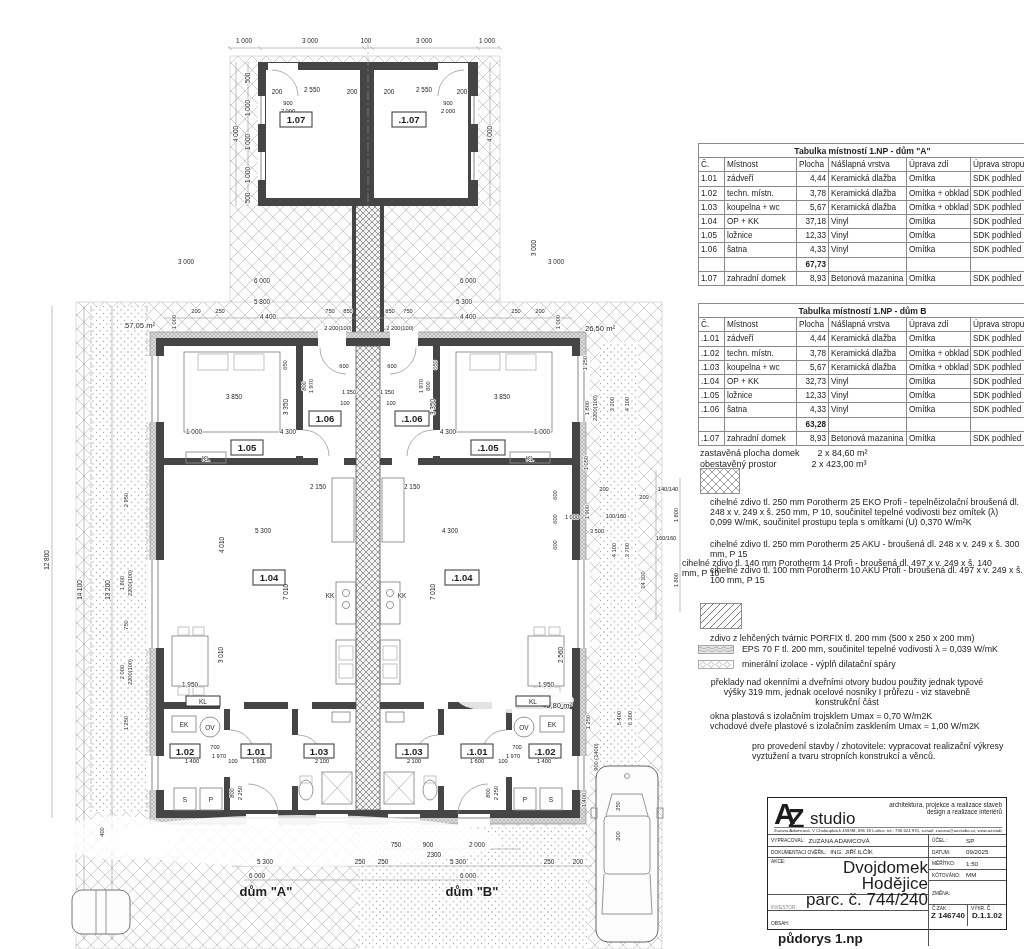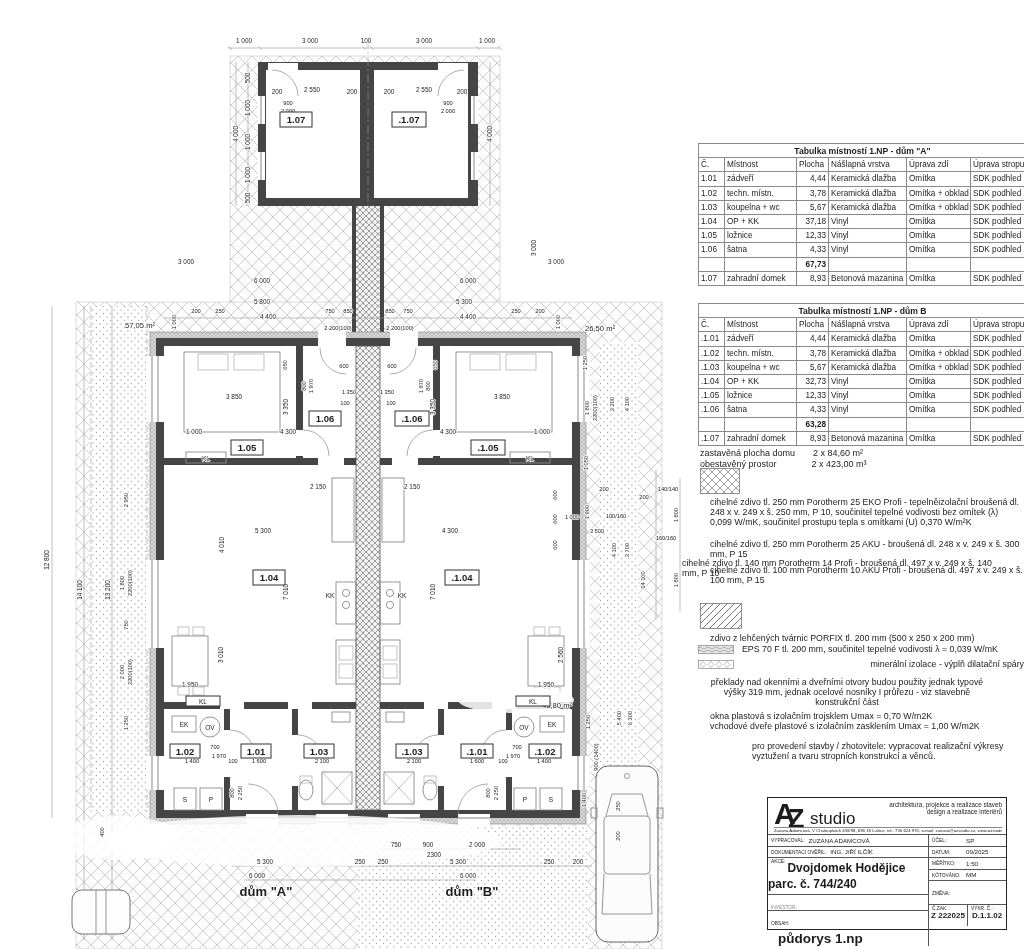--- a/index.html
+++ b/index.html
@@ -38,21 +38,21 @@
   #tb .logoA{position:absolute;left:6px;top:1px;font-size:30px;font-weight:bold;line-height:30px;}
   #tb .logoZ{position:absolute;left:20px;top:8px;font-size:27px;font-weight:bold;line-height:27px;}
   #tb .logoS{position:absolute;left:42px;top:12px;font-size:17px;line-height:17px;}
   #tb .tag{position:absolute;right:4px;top:3px;text-align:right;font-size:6.3px;line-height:7.4px;}
   #tb .addr{position:absolute;left:6px;right:4px;bottom:1px;font-size:4.3px;white-space:nowrap;overflow:hidden;border-top:0.6px solid #888;}
   #tb .lab{font-size:4.8px;padding:1px 2px 0 3px;color:#222;}
   #tb .val{font-size:6.2px;padding:0 2px;}
   #tb .left{width:160px;border-right:0.7px solid #555;}
   #tb .right{flex:1;}
   #tb .fr{display:flex;border-bottom:0.7px solid #555;height:10.5px;align-items:center;}
-  #tb .akce{text-align:left;font-size:12px;font-weight:bold;line-height:16px;padding-top:2px;}
+  #tb .akce{text-align:right;font-size:17px;font-weight:normal;line-height:16px;padding-top:2px;}
   #tb .obsah{font-size:13.5px;font-weight:bold;padding:2px 0 0 10px;}
   #tb .num{font-size:8px;font-weight:bold;text-align:center;}
 </style>
 </head>
 <body>
 
 <svg id="plan" width="690" height="949" viewBox="0 0 690 949">
   <defs>
     <pattern id="xh" width="14" height="14" patternUnits="userSpaceOnUse">
       <rect width="14" height="14" fill="#fdfdfd"></rect>
@@ -663,21 +663,21 @@
         <td>zahradní domek</td>
         <td class="n">8,93</td>
         <td>Betonová mazanina</td>
         <td>Omítka</td>
         <td>SDK podhled</td>
       </tr>
 </tbody>
   </table>
 
 <div class="abs sum" style="left:700px;top:448px;">
-  <div><span>zastavěná plocha domu</span><span class="v">2 x 84,60 m²</span></div>
+  <div><span>zastavěná plocha domek</span><span class="v">2 x 84,60 m²</span></div>
   <div><span>obestavěný prostor</span><span class="v" style="margin-left:35px">2 x 423,00 m³</span></div>
 </div>
 
 <svg class="abs" style="left:700px;top:468px;" width="40" height="26">
   <defs>
       <pattern id="xh2" width="8" height="8" patternUnits="userSpaceOnUse">
         <rect width="8" height="8" fill="#fff"></rect>
         <path d="M0,0 L8,8 M8,0 L0,8" stroke="#888" stroke-width="0.8"></path>
       </pattern>
     </defs>
@@ -703,21 +703,21 @@
 </svg>
 <div class="abs lg" style="left:698px;top:634px;width:326px;">zdivo z lehčených tvárnic PORFIX tl. 200 mm (500 x 250 x 200 mm)</div>
 
 <div class="abs lgrow" style="left:698px;top:644px;width:326px;">
   <svg width="36" height="9">
       <rect x="0.5" y="0.5" width="35" height="8" fill="#e6e6e6" stroke="#888" stroke-width="0.7"></rect>
       <path d="M0,3 q2,-2 4,0 t4,0 t4,0 t4,0 t4,0 t4,0 t4,0 t4,0 t4,0 M0,6 q2,-2 4,0 t4,0 t4,0 t4,0 t4,0 t4,0 t4,0 t4,0 t4,0" stroke="#888" fill="none" stroke-width="0.6"></path>
     </svg>
   <span>EPS 70 F tl. 200 mm, součinitel tepelné vodivosti  λ = 0,039 W/mK</span>
 </div>
-<div class="abs lgrow" style="left:698px;top:659px;width:326px;justify-content:space-between;">
+<div class="abs lgrow" style="left:698px;top:659px;width:326px;">
   <svg width="36" height="9">
       <rect x="0.5" y="0.5" width="35" height="8" fill="#fff" stroke="#888" stroke-width="0.7"></rect>
       <path d="M2,4.5 l3,-3 l3,3 l-3,3 z M10,4.5 l3,-3 l3,3 l-3,3 z M18,4.5 l3,-3 l3,3 l-3,3 z M26,4.5 l3,-3 l3,3 l-3,3 z" stroke="#888" fill="none" stroke-width="0.6"></path>
     </svg>
   <span>minerální izolace - výplň dilatační spáry</span>
 </div>
 
 <div class="abs lg" style="left:672px;top:678px;width:326px;text-align:center;">
   <div>překlady nad okenními a dveřními otvory budou použity jednak typové</div>
   <div>výšky 319 mm, jednak ocelové nosníky I průřezu - viz stavebně</div>
@@ -780,21 +780,21 @@
           <span class="val">1:50</span>
         </div>
       <div class="fr">
           <span class="lab" style="width:30px">KÓTOVÁNO:</span>
           <span class="val">MM</span>
         </div>
       <div style="border-bottom:0.7px solid #555;height:23px;"><span class="lab">ZMĚNA:</span></div>
       <div style="display:flex;height:21px;">
         <div style="width:50%;border-right:0.7px solid #555;">
           <div class="lab">Č.ZAK. :</div>
-          <div class="num">Z 222025</div>
+          <div class="num">Z 146740</div>
         </div>
         <div style="width:50%;">
           <div class="lab">VÝKR. Č. :</div>
           <div class="num">D.1.1.02</div>
         </div>
       </div>
     </div>
   </div>
 </div>
 

